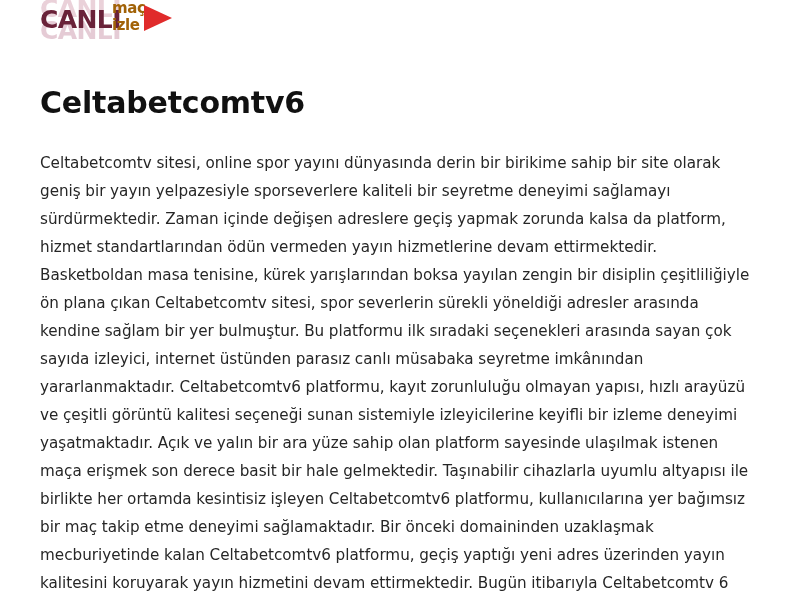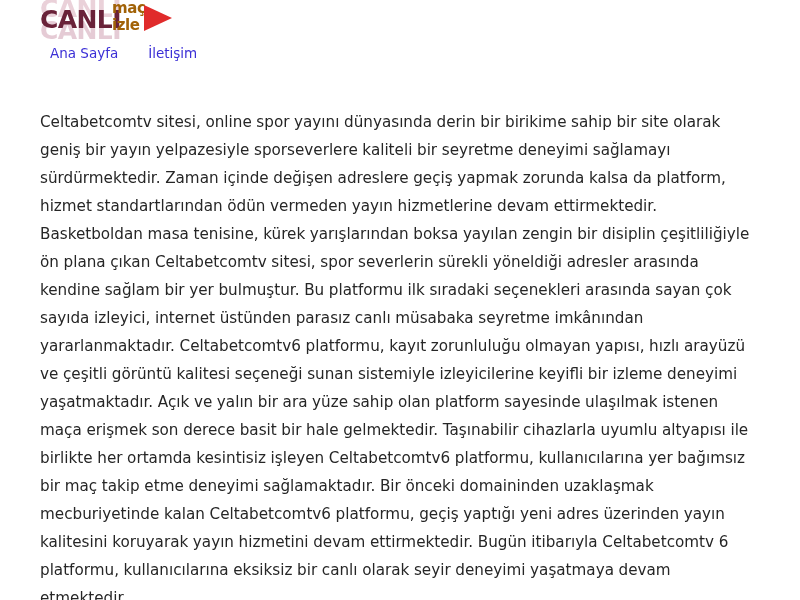--- a/index.html
+++ b/index.html
@@ -157,24 +157,21 @@
         <span class="logo-word ghost-bottom">CANLI</span>
         <span class="logo-word main">CANLI</span>
       </span>
       <span class="logo-sub">
         <span class="l1">maç</span>
         <span class="l2">izle</span>
       </span>
       <span class="logo-play"></span>
     </a>
 
-    <nav class="main-nav">
-      <a class="nav-link" href="#">Ana Sayfa</a>
-      <a class="nav-link" href="#">İletişim</a>
-    </nav>
 
   </header>
 
   <main class="article">
+    <h1 class="article-title">Celtabetcomtv6</h1>
     <p class="article-body">Celtabetcomtv sitesi, online spor yayını dünyasında derin bir birikime sahip bir site olarak geniş bir yayın yelpazesiyle sporseverlere kaliteli bir seyretme deneyimi sağlamayı sürdürmektedir. Zaman içinde değişen adreslere geçiş yapmak zorunda kalsa da platform, hizmet standartlarından ödün vermeden yayın hizmetlerine devam ettirmektedir. Basketboldan masa tenisine, kürek yarışlarından boksa yayılan zengin bir disiplin çeşitliliğiyle ön plana çıkan Celtabetcomtv sitesi, spor severlerin sürekli yöneldiği adresler arasında kendine sağlam bir yer bulmuştur. Bu platformu ilk sıradaki seçenekleri arasında sayan çok sayıda izleyici, internet üstünden parasız canlı müsabaka seyretme imkânından yararlanmaktadır. Celtabetcomtv6 platformu, kayıt zorunluluğu olmayan yapısı, hızlı arayüzü ve çeşitli görüntü kalitesi seçeneği sunan sistemiyle izleyicilerine keyifli bir izleme deneyimi yaşatmaktadır. Açık ve yalın bir ara yüze sahip olan platform sayesinde ulaşılmak istenen maça erişmek son derece basit bir hale gelmektedir. Taşınabilir cihazlarla uyumlu altyapısı ile birlikte her ortamda kesintisiz işleyen Celtabetcomtv6 platformu, kullanıcılarına yer bağımsız bir maç takip etme deneyimi sağlamaktadır. Bir önceki domaininden uzaklaşmak mecburiyetinde kalan Celtabetcomtv6 platformu, geçiş yaptığı yeni adres üzerinden yayın kalitesini koruyarak yayın hizmetini devam ettirmektedir. Bugün itibarıyla Celtabetcomtv 6 platformu, kullanıcılarına eksiksiz bir canlı olarak seyir deneyimi yaşatmaya devam etmektedir.</p>
   </main>
 
 </div>
 
 </body></html>

